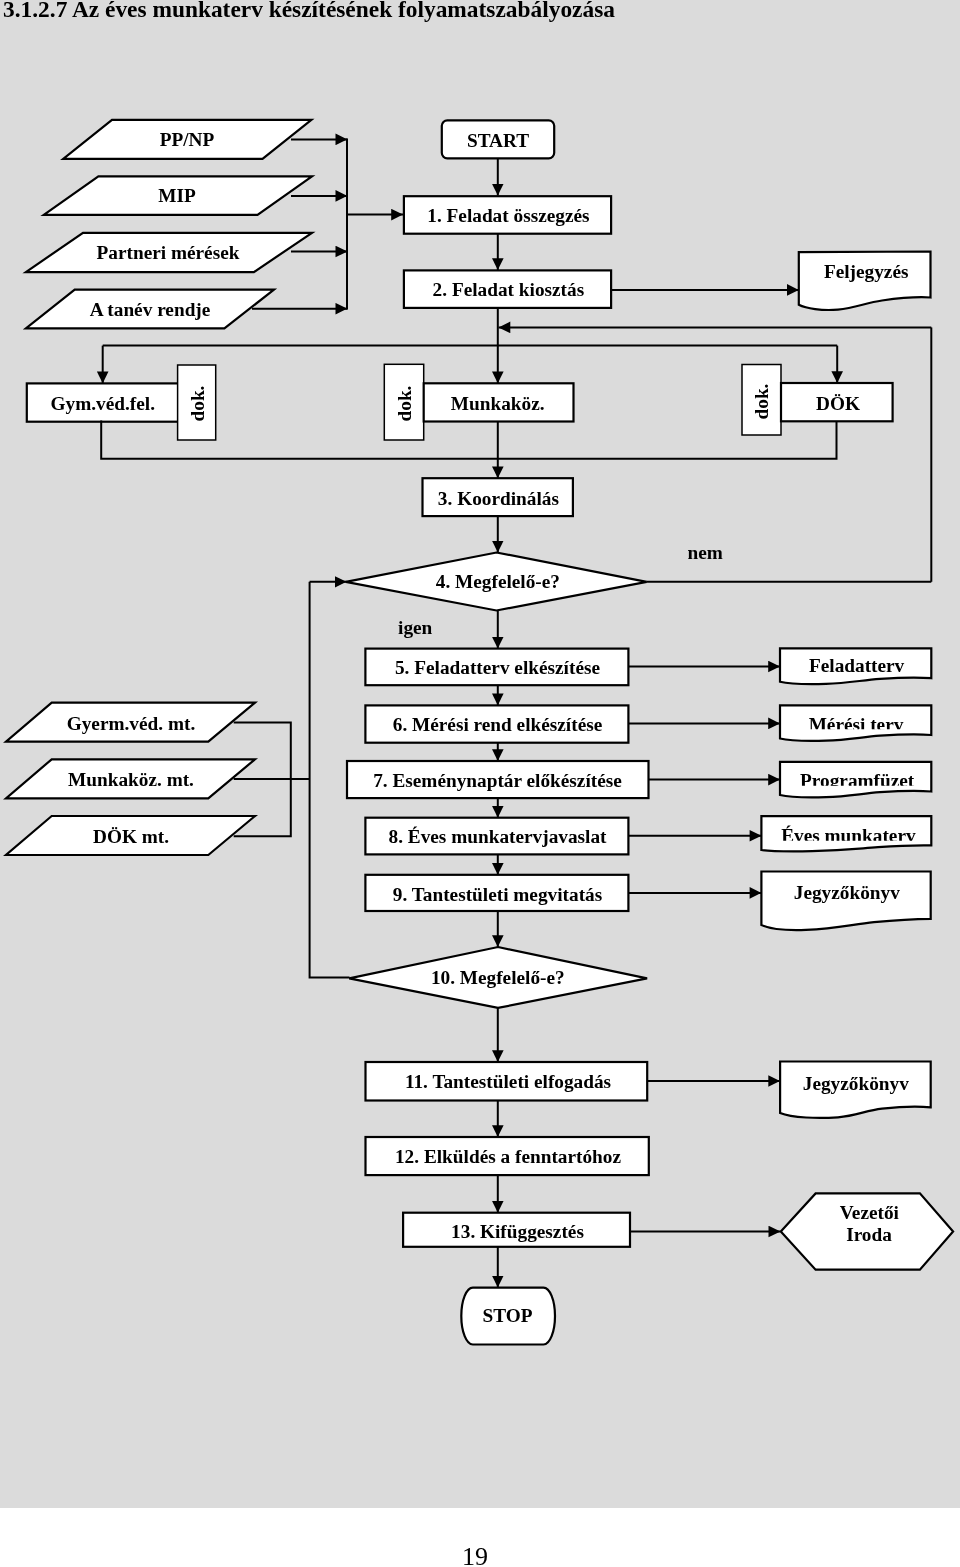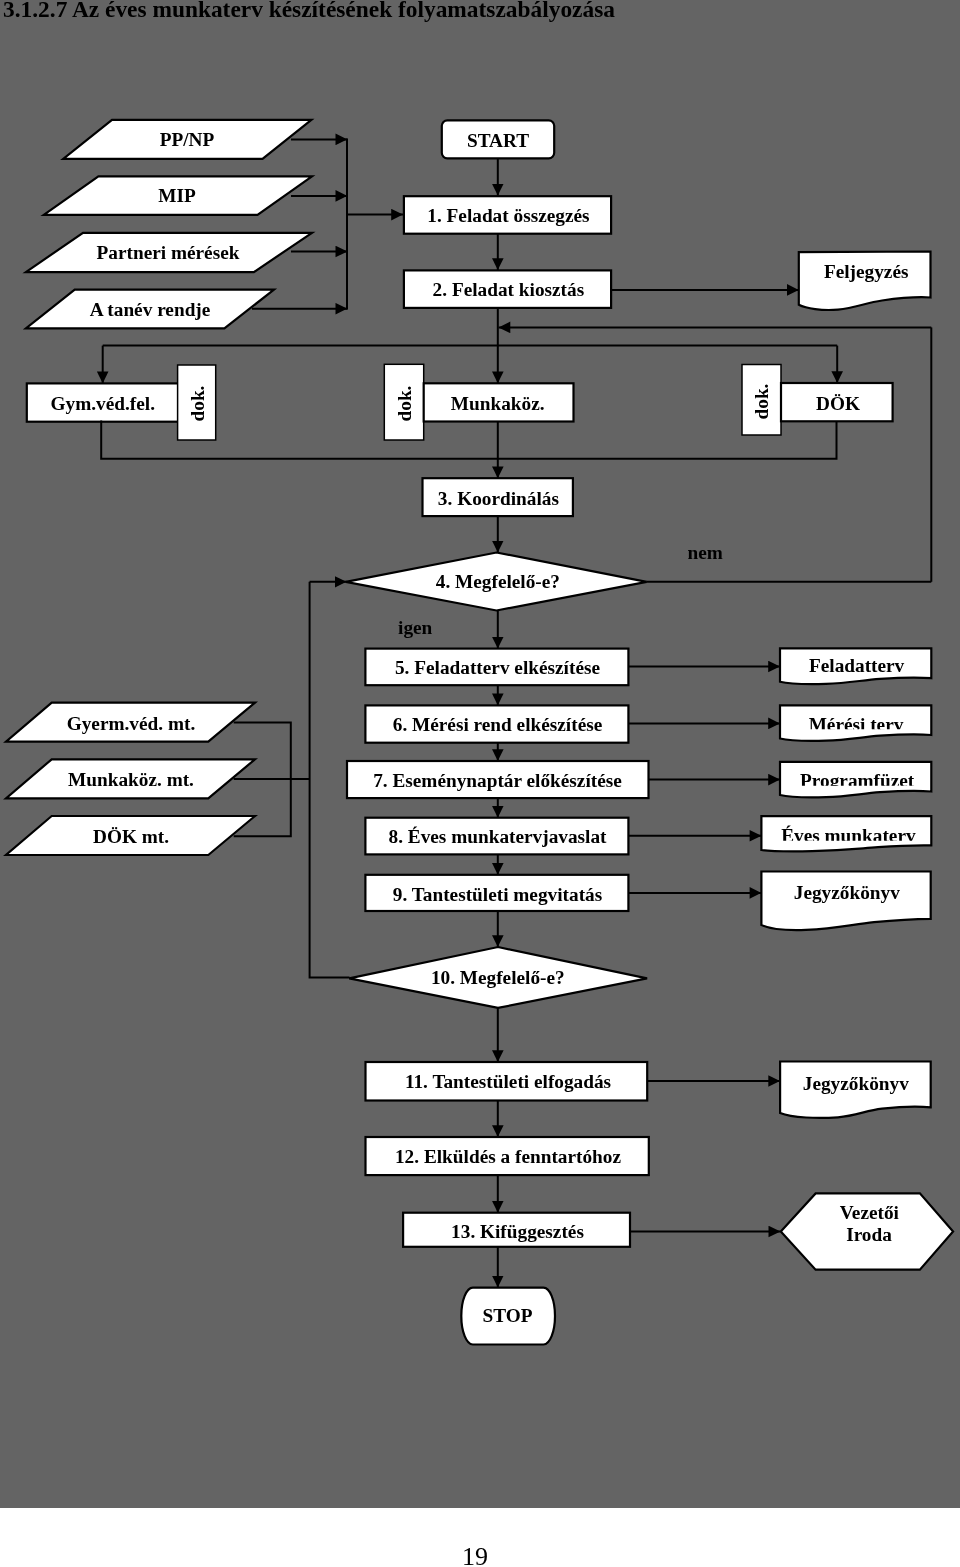--- a/index.html
+++ b/index.html
@@ -1,20 +1,20 @@
 <!DOCTYPE html>
 <html><head>
 <meta charset="utf-8">
 <title>3.1.2.7</title>
 <style>
   html,body{margin:0;padding:0;background:#ffffff;}
   body{width:960px;height:1567px;overflow:hidden;
        font-family:"Liberation Serif",serif;color:#000;
        -webkit-font-smoothing:antialiased;}
-  #page{position:relative;width:960px;height:1508px;background:#15803d;filter:grayscale(1);}
+  #page{position:relative;width:960px;height:1508px;background:#fde047;filter:grayscale(1);}
   #title{position:absolute;left:3px;top:-4px;font-size:23.4px;font-weight:bold;
          white-space:nowrap;line-height:1.15;}
   #pageno{position:absolute;left:0px;top:1544px;width:950px;text-align:center;
           font-size:26px;font-weight:normal;line-height:1;}
   svg#chart{position:absolute;left:0;top:0;display:block;}
   svg#chart text{font-family:"Liberation Serif",serif;font-weight:bold;fill:#000;font-size:19.3px;}
   .bx{fill:#fff;stroke:#000;stroke-width:2.2;}
   .bxt{fill:#fff;stroke:#000;stroke-width:1.5;}
   .ln{stroke:#000;stroke-width:2;fill:none;}
   .t{text-anchor:middle;}

